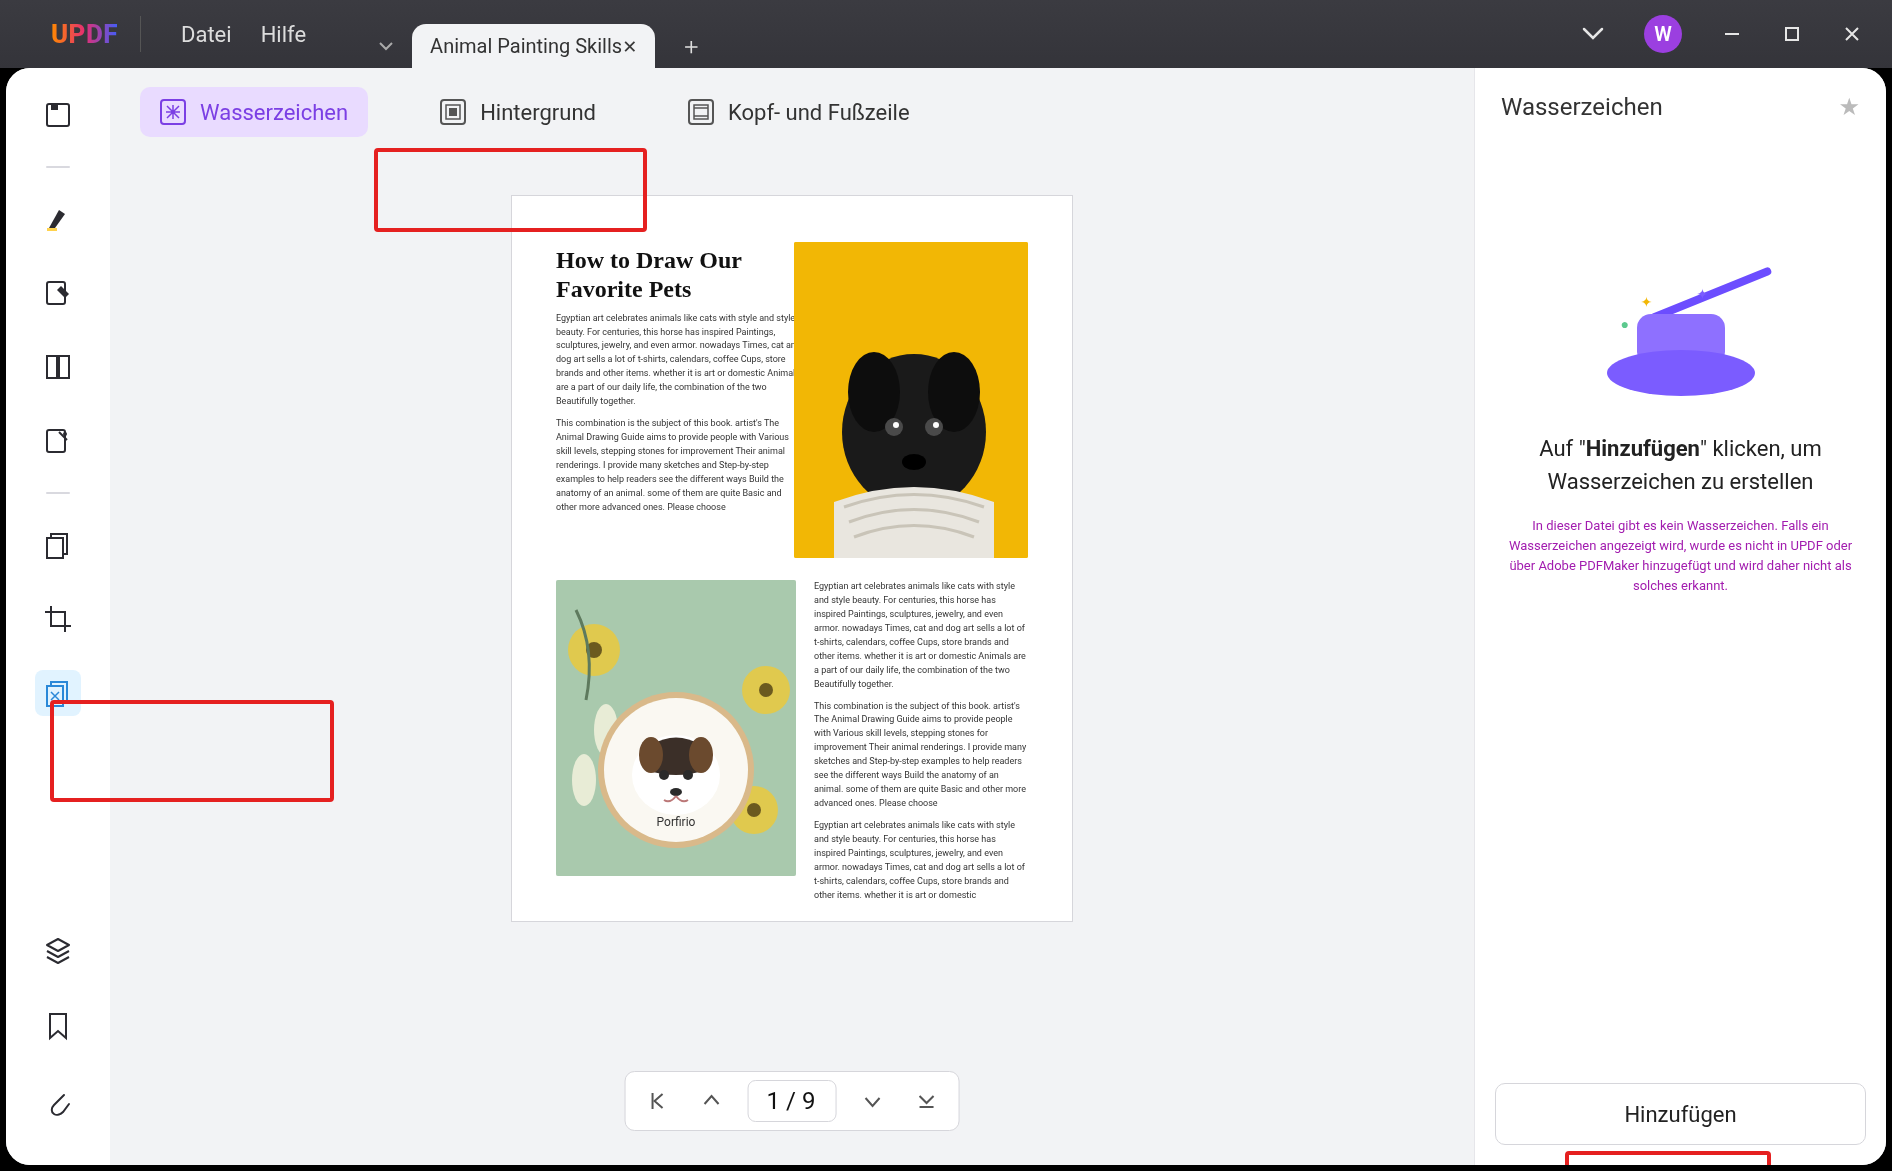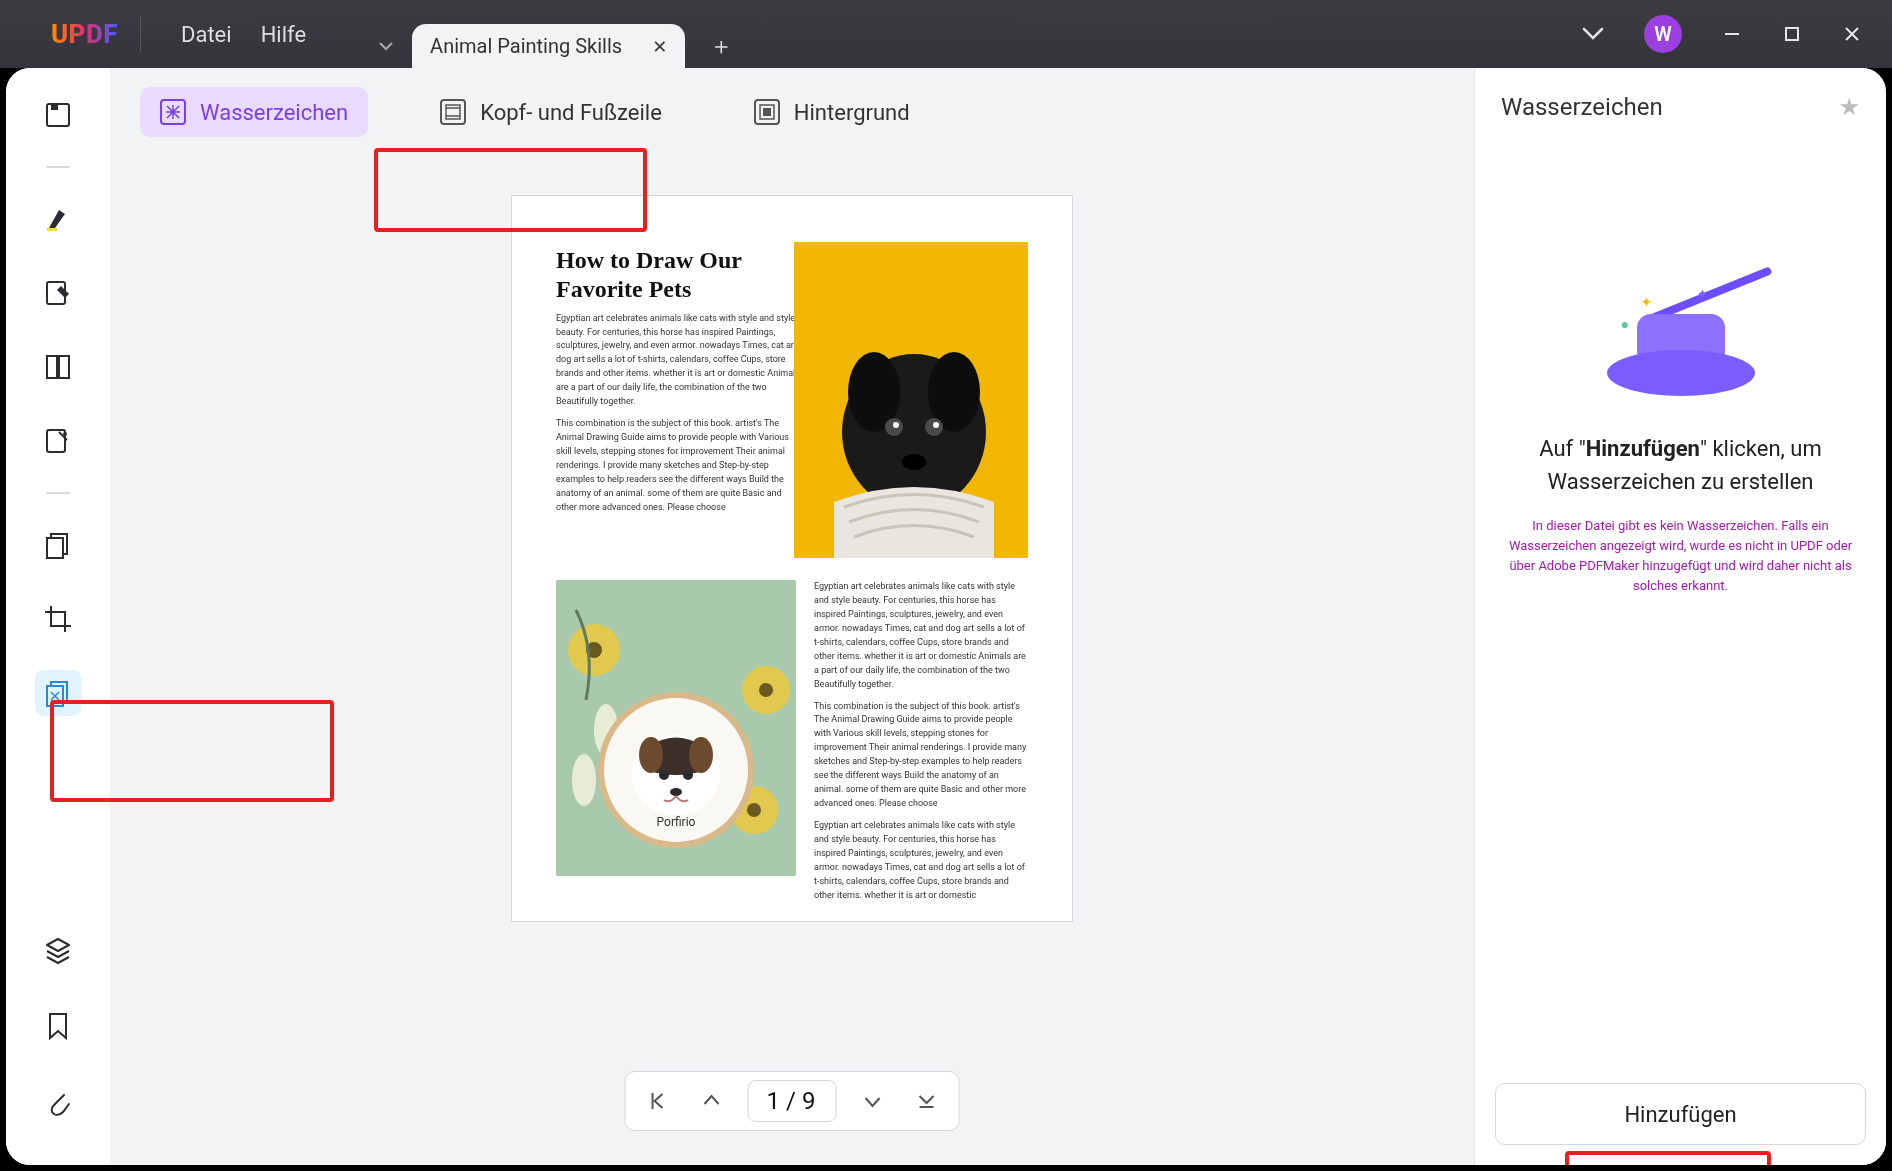--- a/index.html
+++ b/index.html
@@ -8,21 +8,21 @@
   .app { width: 100%; height: 100%; display: flex; flex-direction: column; }
 
   
   .titlebar { height: 68px; background: linear-gradient(#3b3b41,#34343a); display: flex; align-items: flex-end; color: #e6e6e6; }
   .logo { width: 140px; display:flex; align-items:center; justify-content:center; height:68px;padding-left:29px;}
   .logo-text { font-size: 26px; font-weight: 800; background: linear-gradient(90deg,#ff8a00,#e52e71,#3f5efb); -webkit-background-clip: text; background-clip:text; color: transparent; letter-spacing:0.5px;}
   .divider-v { width:1px; height:36px; background:#555; margin-right:10px; align-self:center;}
   .menu { display:flex; gap:29px; height:68px; align-items:center; padding-left:30px; font-size:22px; color:#ddd;}
   .tabs-area { display:flex; align-items:flex-end; height:68px; margin-left:60px;}
   .tab-dropdown { width:40px; height:44px; display:flex; align-items:center; justify-content:center; border-radius:10px 10px 0 0; color:#aaa;}
-  .tab { height:44px; background:#f2f3f5; border-radius:14px 14px 0 0; display:flex; align-items:center; padding:16px 18px; color:#333; font-size:20px; gap:30px; margin-left:6px;}
+  .tab { height:44px; background:#f2f3f5; border-radius:14px 14px 0 0; display:flex; align-items:center; padding:16px 18px; color:#333; font-size:20px; margin-left:6px;}
   .tab .close { color:#3a3a3a; font-size:18px; cursor:pointer;}
   .tab-add { width:44px; height:44px; display:flex; align-items:center; justify-content:center; color:#ddd; font-size:24px; margin-left:14px;}
   .title-right { margin-left:auto; display:flex; align-items:center; gap:40px; padding-right:30px; height:68px;}
   .chev-down { color:#f2f3f5; font-size:20px;}
   .avatar { width:38px; height:38px; border-radius:50%; background:#9b3fe0; color:#fff; display:flex; align-items:center; justify-content:center; font-size:20px; font-weight:600;}
   .win-controls { display:flex; gap:40px; color:#e6e6e6; font-size:18px;}
   .win-controls span svg { display:block; }
 
   
   .main { flex:1; background:#f2f3f5; border-radius:24px; margin:0 6px 6px 6px; display:flex; overflow:hidden; position:relative;}
@@ -218,34 +218,34 @@
             <svg width="16" height="16" viewBox="0 0 16 16">
                 <path d="M2 2 L14 14 M14 2 L2 14 M8 1 L8 15 M1 8 L15 8" stroke="#7b3fe4" stroke-width="1.5"></path>
               </svg>
           </span>
           <span>Wasserzeichen</span>
         </div>
         <div class="toptab">
           <span class="ticon">
             <svg width="16" height="16" viewBox="0 0 16 16">
                 <rect x="1" y="1" width="14" height="14" stroke="#555" stroke-width="1.5" fill="none"></rect>
-                <line x1="1" y1="4" x2="15" y2="4" stroke="#555" stroke-width="1.5"></line>
-                <line x1="1" y1="12" x2="15" y2="12" stroke="#555" stroke-width="1.5"></line>
+                <rect x="4" y="4" width="8" height="8" fill="#555"></rect>
               </svg>
           </span>
-          <span>Kopf- und Fußzeile</span>
+          <span>Hintergrund</span>
         </div>
         <div class="toptab">
           <span class="ticon">
             <svg width="16" height="16" viewBox="0 0 16 16">
                 <rect x="1" y="1" width="14" height="14" stroke="#555" stroke-width="1.5" fill="none"></rect>
-                <rect x="4" y="4" width="8" height="8" fill="#555"></rect>
+                <line x1="1" y1="4" x2="15" y2="4" stroke="#555" stroke-width="1.5"></line>
+                <line x1="1" y1="12" x2="15" y2="12" stroke="#555" stroke-width="1.5"></line>
               </svg>
           </span>
-          <span>Hintergrund</span>
+          <span>Kopf- und Fußzeile</span>
         </div>
       </div>
 
       <div class="canvas">
         <div class="page">
           <h2>How to Draw Our Favorite Pets</h2>
           <div class="para">Egyptian art celebrates animals like cats with style and style beauty. For centuries, this horse has inspired Paintings, sculptures, jewelry, and even armor. nowadays Times, cat and dog art sells a lot of t-shirts, calendars, coffee Cups, store brands and other items. whether it is art or domestic Animals are a part of our daily life, the combination of the two Beautifully together.</div>
           <div class="para">This combination is the subject of this book. artist's The Animal Drawing Guide aims to provide people with Various skill levels, stepping stones for improvement Their animal renderings. I provide many sketches and Step-by-step examples to help readers see the different ways Build the anatomy of an animal. some of them are quite Basic and other more advanced ones. Please choose</div>
           <div class="img1">
             <svg width="234" height="316" viewBox="0 0 234 316">

